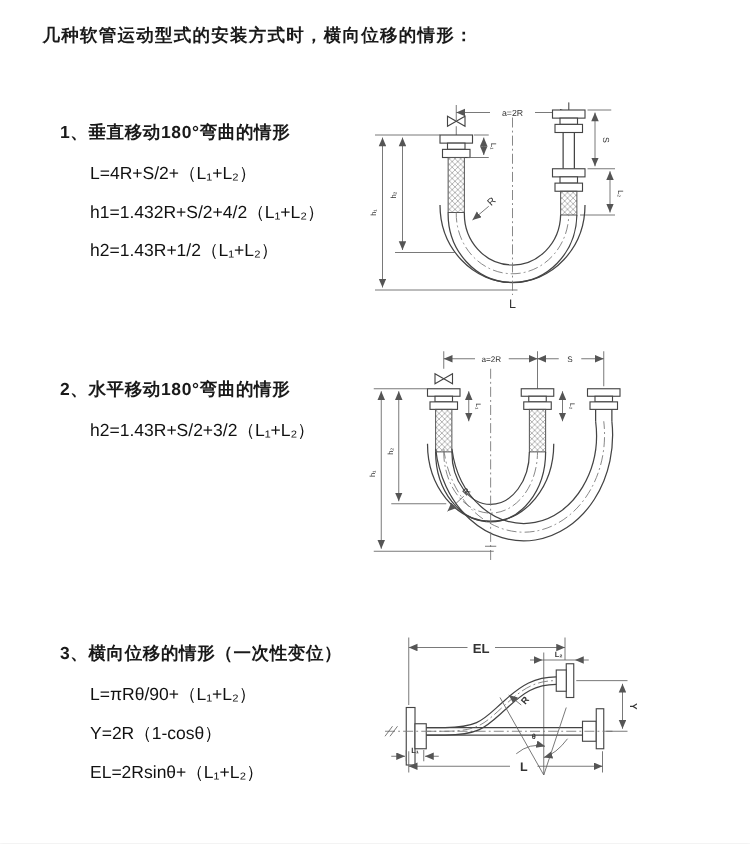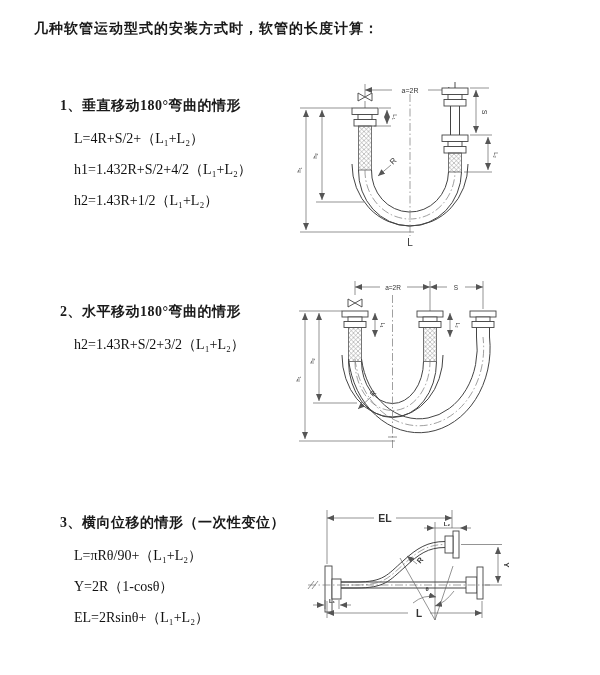--- a/index.html
+++ b/index.html
@@ -2,43 +2,43 @@
 <html><head>
 <meta charset="utf-8">
 <style>
   html,body{margin:0;padding:0;background:#f2f2f2;}
   #page{
     position:relative;width:600px;height:675px;background:#ffffff;
     font-family:"Liberation Sans","DejaVu Sans",sans-serif;color:#1a1a1a;overflow:hidden;
     box-shadow:0 0 4px rgba(0,0,0,.15);
   }
   .title{position:absolute;left:34px;top:20px;font-size:14px;font-weight:bold;letter-spacing:1px;}
-  .section{position:absolute;left:60px;font-family:Liberation Serif, serif;}
+  .section{position:absolute;left:48px;}
   .sec-heading{font-size:14px;font-weight:bold;letter-spacing:0.5px;margin:0 0 8px 0;white-space:nowrap;}
-  .formula{font-size:14px;line-height:31px;margin-left:14px;color:#111;white-space:nowrap;}
+  .formula{font-size:14px;line-height:31px;margin-left:24px;color:#111;white-space:nowrap;}
   #sec1{top:97px;}
   #sec2{top:303px;}
   #sec3{top:514px;}
   .diagram{position:absolute;}
   #dg1{left:292px;top:64px;}
   #dg2{left:295px;top:279px;}
   #dg3{left:296px;top:500px;font-weight:bold;}
   svg{display:block;}
   svg text{fill:#333;font-family:"Liberation Sans","DejaVu Sans",sans-serif;}
   .thin{stroke:#666;stroke-width:0.7;fill:none;}
   .wall{stroke:#444;stroke-width:1;fill:none;}
   .dash{stroke:#777;stroke-width:0.7;fill:none;stroke-dasharray:8 2.5 1.5 2.5;}
   .fit{fill:#ffffff;stroke:#444;stroke-width:0.9;}
 </style>
 </head>
 <body>
 
 <div id="page">
 
-  <div class="title">几种软管运动型式的安装方式时，软管的长度计算：</div>
+  <div class="title">几种软管运动型式的安装方式时，横向位移的情形：</div>
 
   <div class="section" id="sec1">
     <div class="sec-heading">1、垂直移动180°弯曲的情形</div>
     <div class="formula">L=4R+S/2+（L₁+L₂）</div>
     <div class="formula">h1=1.432R+S/2+4/2（L₁+L₂）</div>
     <div class="formula">h2=1.43R+1/2（L₁+L₂）</div>
   </div>
 
   <div class="section" id="sec2">
     <div class="sec-heading">2、水平移动180°弯曲的情形</div>

